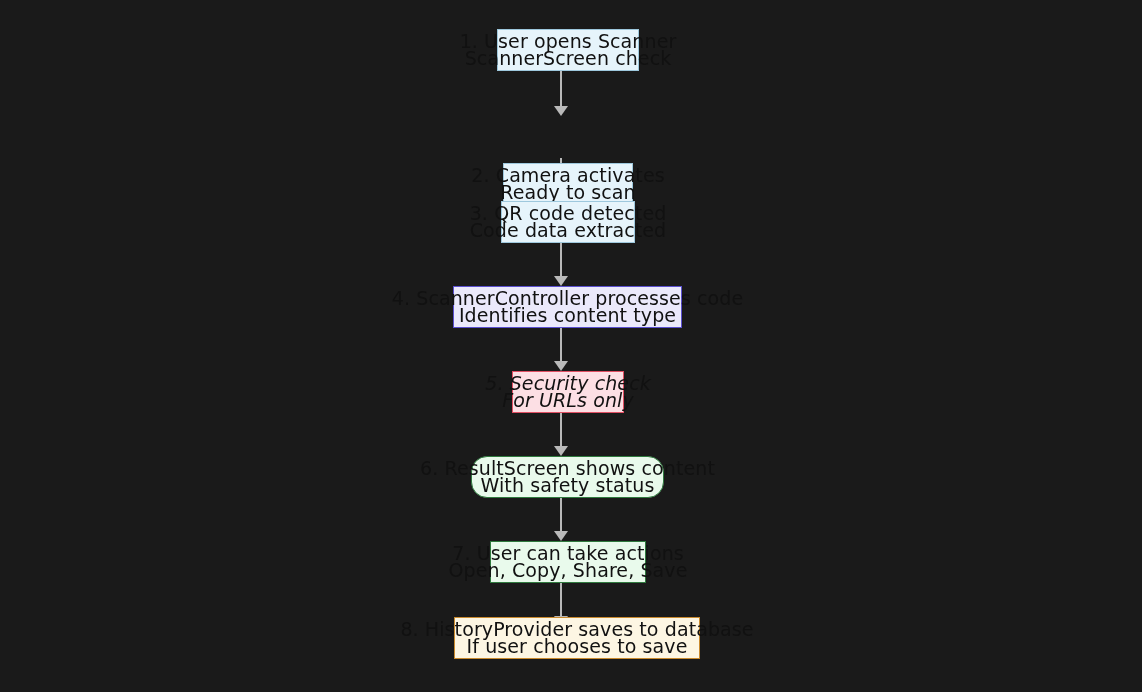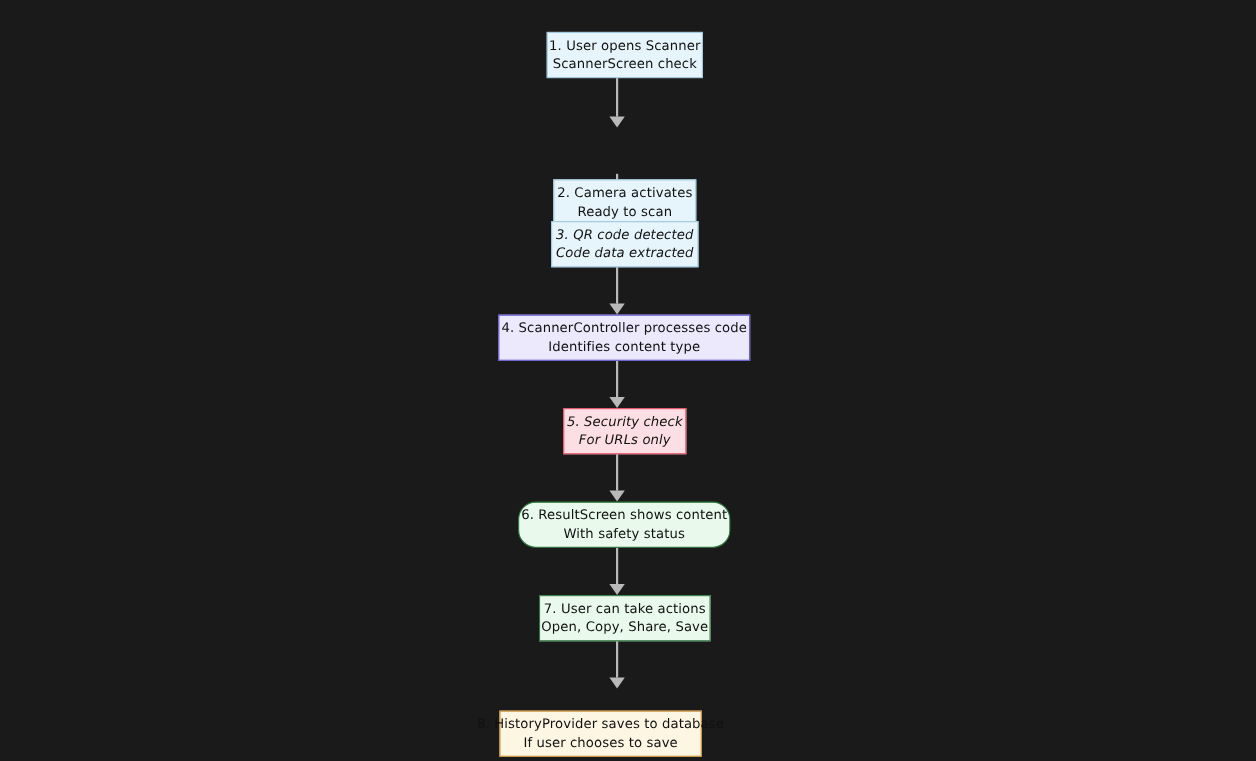--- a/index.html
+++ b/index.html
@@ -22,21 +22,21 @@
     position: absolute;
     box-sizing: border-box;
     border-width: 1px;
     border-style: solid;
     display: flex;
     flex-direction: column;
     align-items: center;
     justify-content: center;
     text-align: center;
     color: #111111;
-    font-size: 12px;
+    font-size: 19px;
     line-height: 17px;
     letter-spacing: 0.1px;
     white-space: nowrap;
     padding: 0 8px;
   }
   .node .line1,
   .node .line2 {
     display: block;
   }
   .edge {
@@ -94,37 +94,37 @@
       <div class="head" style="top: 33px; border-top-color: rgb(185, 185, 185);"></div>
     </div>
     <div class="node" style="left: 497px; top: 29px; width: 142px; height: 42px; background: rgb(230, 244, 251); border-color: rgb(158, 200, 221); color: rgb(17, 17, 17);">
       <span class="line1">1. User opens Scanner</span>
       <span class="line2">ScannerScreen check</span>
     </div>
     <div class="node" style="left: 503px; top: 116px; width: 130px; height: 42px; background: rgb(230, 244, 251); border-color: rgb(158, 200, 221); color: rgb(17, 17, 17); margin-top: 47px;">
       <span class="line1">2. Camera activates</span>
       <span class="line2">Ready to scan</span>
     </div>
-    <div class="node" style="left: 501px; top: 201px; width: 134px; height: 42px; background: rgb(230, 244, 251); border-color: rgb(158, 200, 221); color: rgb(17, 17, 17); font-style: italic;">
+    <div class="node" style="left: 501px; top: 201px; width: 134px; height: 42px; background: rgb(230, 244, 251); border-color: rgb(158, 200, 221); color: rgb(17, 17, 17);">
       <span class="line1">3. QR code detected</span>
       <span class="line2">Code data extracted</span>
     </div>
     <div class="node" style="left: 453px; top: 286px; width: 229px; height: 42px; background: rgb(235, 233, 251); border-color: rgb(90, 79, 207); color: rgb(17, 17, 17);">
       <span class="line1">4. ScannerController processes code</span>
       <span class="line2">Identifies content type</span>
     </div>
     <div class="node" style="left: 512px; top: 371px; width: 112px; height: 42px; background: rgb(252, 223, 228); border-color: rgb(224, 79, 99); color: rgb(17, 17, 17); font-style: italic;">
       <span class="line1">5. Security check</span>
       <span class="line2">For URLs only</span>
     </div>
     <div class="node" style="left: 471px; top: 456px; width: 193px; height: 42px; background: rgb(233, 250, 236); border-color: rgb(47, 122, 62); color: rgb(17, 17, 17); border-radius: 16px;">
       <span class="line1">6. ResultScreen shows content</span>
       <span class="line2">With safety status</span>
     </div>
     <div class="node" style="left: 490px; top: 541px; width: 156px; height: 42px; background: rgb(233, 250, 236); border-color: rgb(47, 122, 62); color: rgb(17, 17, 17);">
       <span class="line1">7. User can take actions</span>
       <span class="line2">Open, Copy, Share, Save</span>
     </div>
-    <div class="node" style="left: 454px; top: 646px; width: 184px; height: 42px; background: rgb(253, 246, 227); border-color: rgb(201, 138, 46); color: rgb(17, 17, 17);">
+    <div class="node" style="left: 454px; top: 617px; width: 246px; height: 42px; background: rgb(253, 246, 227); border-color: rgb(201, 138, 46); color: rgb(17, 17, 17);">
       <span class="line1">8. HistoryProvider saves to database</span>
       <span class="line2">If user chooses to save</span>
     </div>
   </div>
 
 </body></html>

